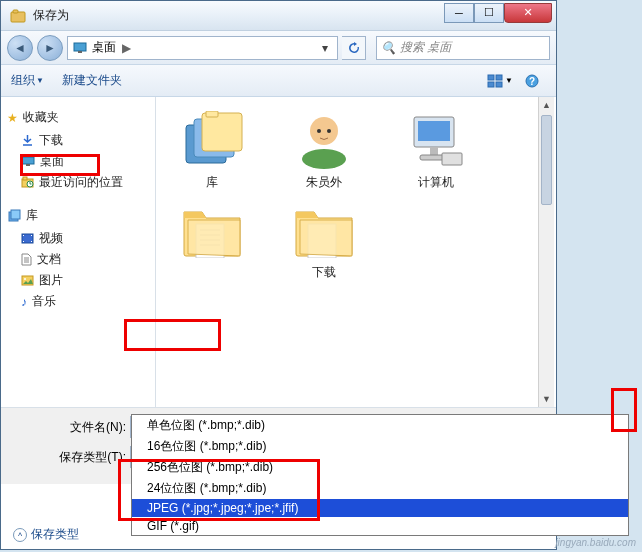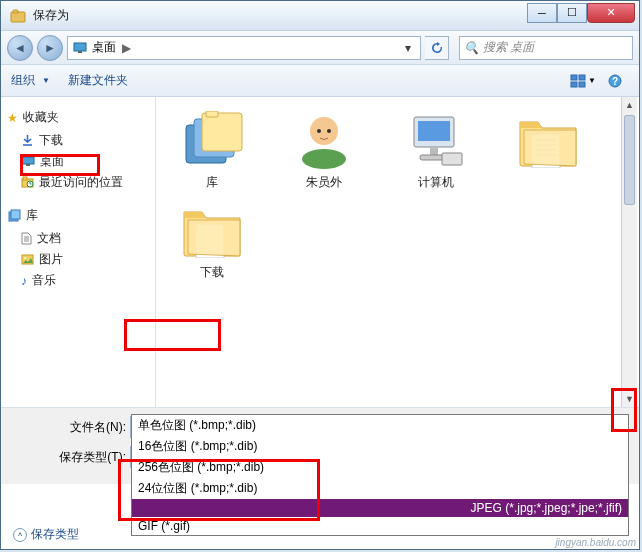--- a/index.html
+++ b/index.html
@@ -1,36 +1,36 @@
 <!DOCTYPE html>
 <html><head>
   <meta charset="utf-8">
   <style>
     * { margin: 0; padding: 0; box-sizing: border-box; font-family: "Microsoft YaHei", "Segoe UI", sans-serif; }
     body { background: #d4e4f0; width: 642px; height: 552px; position: relative; overflow: hidden; }
     
-    .window { width: 640px; height: 550px; background: #fff; border: 1px solid #4a6a8a; position: relative; }
+    .window { width: 557px; height: 550px; background: #fff; border: 1px solid #4a6a8a; position: relative; }
     
     .titlebar { height: 30px; background: linear-gradient(180deg, #f8fbfe 0%, #e8f0f8 50%, #d8e4f0 100%); border-bottom: 1px solid #c0d0e0; display: flex; align-items: center; padding: 0 4px; }
     .titlebar-icon { width: 18px; height: 18px; margin: 0 6px 0 4px; display: flex; align-items: center; justify-content: center; font-size: 14px; }
     .titlebar-text { flex: 1; font-size: 12px; color: #222; }
     .win-controls { display: flex; gap: 0; margin-top:-6px; }
     .win-btn { width: 30px; height: 20px; border: 1px solid #7a98b8; background: linear-gradient(180deg,#edf3fa,#cbdff5); font-size: 11px; display:flex; align-items:center; justify-content:center; cursor:pointer; }
     .win-close { width: 48px; background: linear-gradient(180deg,#e78,#c8373a); color:#fff; border-color:#963a3a; border-radius: 0 0 4px 4px;}
     
     .navbar { height: 34px; background: linear-gradient(180deg,#f6f9fd,#e4ecf5); border-bottom:1px solid #c7d7e7; display:flex; align-items:center; padding:0 6px; gap:4px;}
     .nav-arrow { width: 26px; height: 26px; border-radius: 50%; background: radial-gradient(circle at 30% 30%, #cde0f5, #8bb0d8); border:1px solid #7a9cbf; display:flex;align-items:center;justify-content:center;color:#3a5a7a;font-size:12px;cursor:pointer;}
     .address-bar { flex:1; height: 24px; border:1px solid #a0b4cc; background:#fff; display:flex; align-items:center; padding:0 4px; font-size:12px;}
     .address-icon { width:16px;height:16px;margin-right:4px;display:inline-flex;align-items:center;justify-content:center;font-size:12px;}
     .address-drop { width:16px; text-align:center; color:#444; cursor:pointer;}
     .refresh-btn { width:24px;height:24px;border:1px solid #a0b4cc;border-left:none;background:#f3f7fb;display:flex;align-items:center;justify-content:center;font-size:11px;cursor:pointer;color:#3a6aaa;}
     .search-box { width:174px; height:24px; border:1px solid #a0b4cc; background:#fff; margin-left:6px; display:flex;align-items:center;padding:0 4px;font-size:12px;color:#888;font-style:italic;}
     
     .toolbar { height: 32px; background: linear-gradient(180deg,#f6f9fd,#e4ecf5); border-bottom:1px solid #c7d7e7; display:flex; align-items:center; padding:0 10px; gap:18px; font-size:12px;}
-    .toolbar-item { color:#1a4a8a; cursor:pointer; display:flex;align-items:center;gap:7px;}
+    .toolbar-item { color:#1a4a8a; cursor:pointer; display:flex;align-items:center;gap:1px;}
     .toolbar-right { margin-left:auto; display:flex; gap:4px;}
     .toolbar-iconbtn { width:28px;height:22px;border:1px solid transparent;display:flex;align-items:center;justify-content:center;cursor:pointer;border-radius:2px;}
     
     .body-area { display:flex; height: 310px; }
     .sidebar { width: 155px; background:#fff; border-right:1px solid #d8e0e8; padding:12px 6px; font-size:12px; overflow:hidden;}
     .side-group { margin-bottom:14px;}
     .side-header { display:flex;align-items:center;gap:5px;font-weight:normal;color:#222;margin-bottom:4px;cursor:pointer;}
     .side-item { display:flex;align-items:center;gap:5px;padding:2px 0 2px 14px;color:#222;cursor:pointer;}
     .star{color:#e8b020;} .blue{color:#2a68d0;}
     
@@ -45,22 +45,22 @@
     
     .form-area { padding: 8px 12px 8px 50px; font-size:12px; background:#f0f0f0; border-top:1px solid #d8e0e8;}
     .form-row { display:flex; align-items:center; margin-bottom:8px;}
     .form-label { width:75px; text-align:right;}
     .form-input-wrap { flex:1; position:relative; margin-left:4px;}
     .form-input { width:100%; height:22px; border:1px solid #a0b4cc; padding:0 18px 0 4px; font-size:12px; background:#fff;}
     .form-input.combo { background:#fff;}
     .combo-arrow { position:absolute; right:1px; top:1px; bottom:1px; width:17px; background:linear-gradient(180deg,#f4f8fc,#d8e4f0); border-left:1px solid #a0b4cc;display:flex;align-items:center;justify-content:center;font-size:9px;cursor:pointer;}
     
     .dropdown-list { position:absolute; left:131px; top:414px; width:498px; background:#fff; border:1px solid #7a7a7a; font-size:12px; z-index:10;}
-    .dropdown-item { padding:2px 6px; cursor:pointer;}
-    .dropdown-item.selected { background:#701a75; color:#fff;text-align:right;}
+    .dropdown-item { padding:2px 15px; cursor:pointer;}
+    .dropdown-item.selected { background:#1d4ed8; color:#fff;}
     
     .footer { position:absolute; bottom:6px; left:12px; right:12px; display:flex; align-items:center; font-size:12px;}
     .hide-folders { color:#1a4a8a; cursor:pointer; display:flex;align-items:center;gap:4px;}
     
     .redbox { position:absolute; border:3px solid #e00; pointer-events:none; z-index:20;}
     .rb1 { left:124px; top:319px; width:97px; height:32px;}
     .rb2 { left:611px; top:388px; width:26px; height:44px;}
     .rb3 { left:118px; top:459px; width:202px; height:62px;}
     .rb4 { left:20px; top:154px; width:80px; height:22px;}
     
@@ -180,20 +180,32 @@
           <span>
             <svg width="14" height="13" viewBox="0 0 14 13">
                 <rect x="2" y="3" width="9" height="9" fill="#6aadea" stroke="#3a7aba"></rect>
                 <rect x="4" y="1" width="9" height="9" fill="#8acaf8" stroke="#3a7aba"></rect>
               </svg>
           </span>
           <span>库</span>
         </div>
         <div class="side-item">
           <span>
+            <svg width="13" height="11" viewBox="0 0 13 11">
+                <rect x="1" y="1" width="11" height="9" fill="#3a6ad0" stroke="#1a4a9a"></rect>
+                <rect x="2" y="2" width="1" height="1" fill="#fff"></rect>
+                <rect x="2" y="8" width="1" height="1" fill="#fff"></rect>
+                <rect x="10" y="2" width="1" height="1" fill="#fff"></rect>
+                <rect x="10" y="8" width="1" height="1" fill="#fff"></rect>
+              </svg>
+          </span>
+          <span>视频</span>
+        </div>
+        <div class="side-item">
+          <span>
             <svg width="11" height="13" viewBox="0 0 11 13">
                 <path d="M1 1h6l3 3v8H1z" fill="#fff" stroke="#888"></path>
                 <path d="M3 5h5M3 7h5M3 9h5" stroke="#888"></path>
               </svg>
           </span>
           <span>文档</span>
         </div>
         <div class="side-item">
           <span>
             <svg width="13" height="11" viewBox="0 0 13 11">

